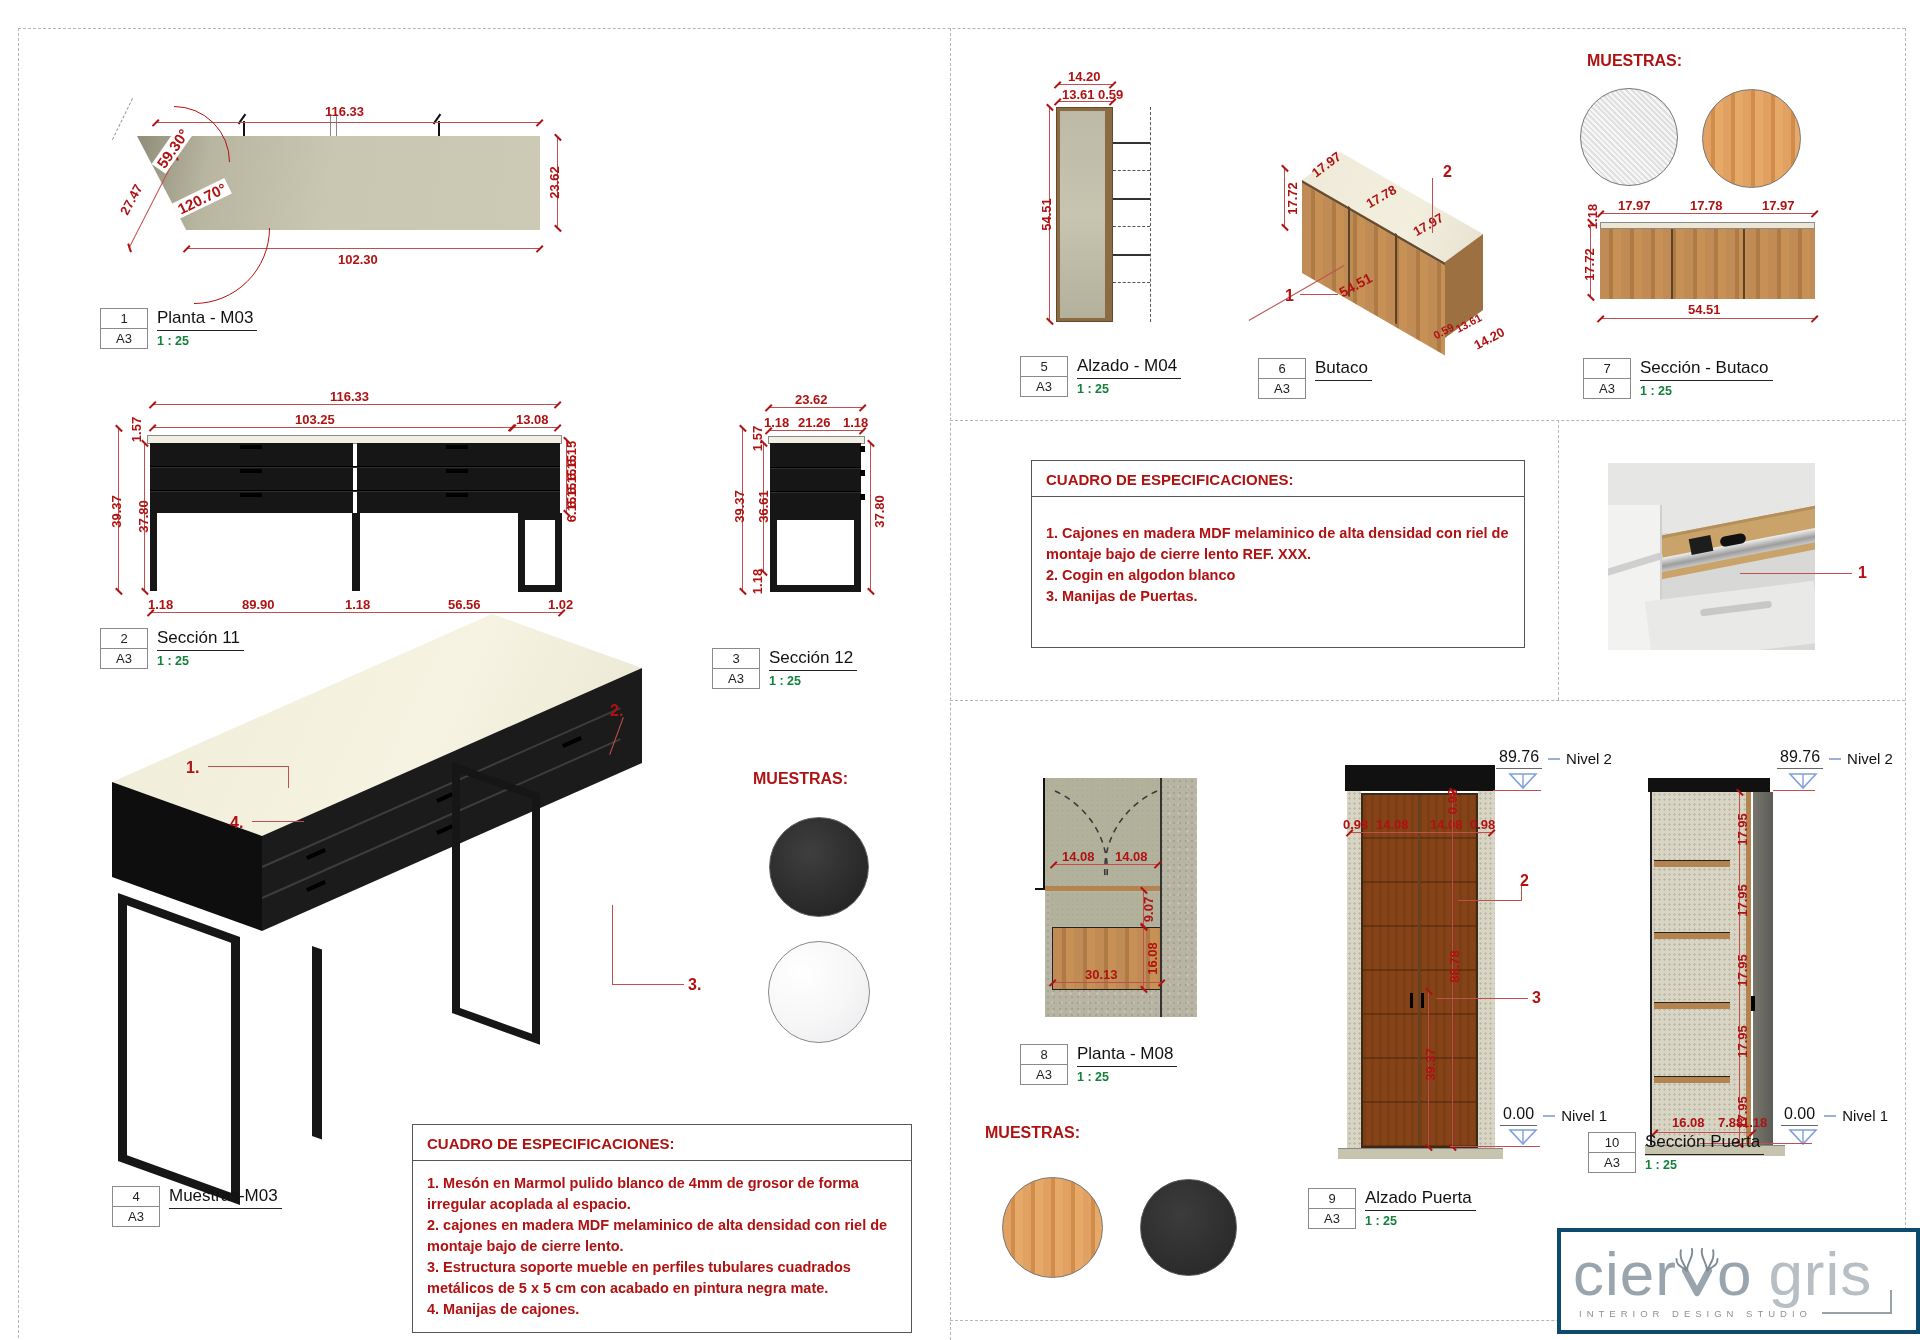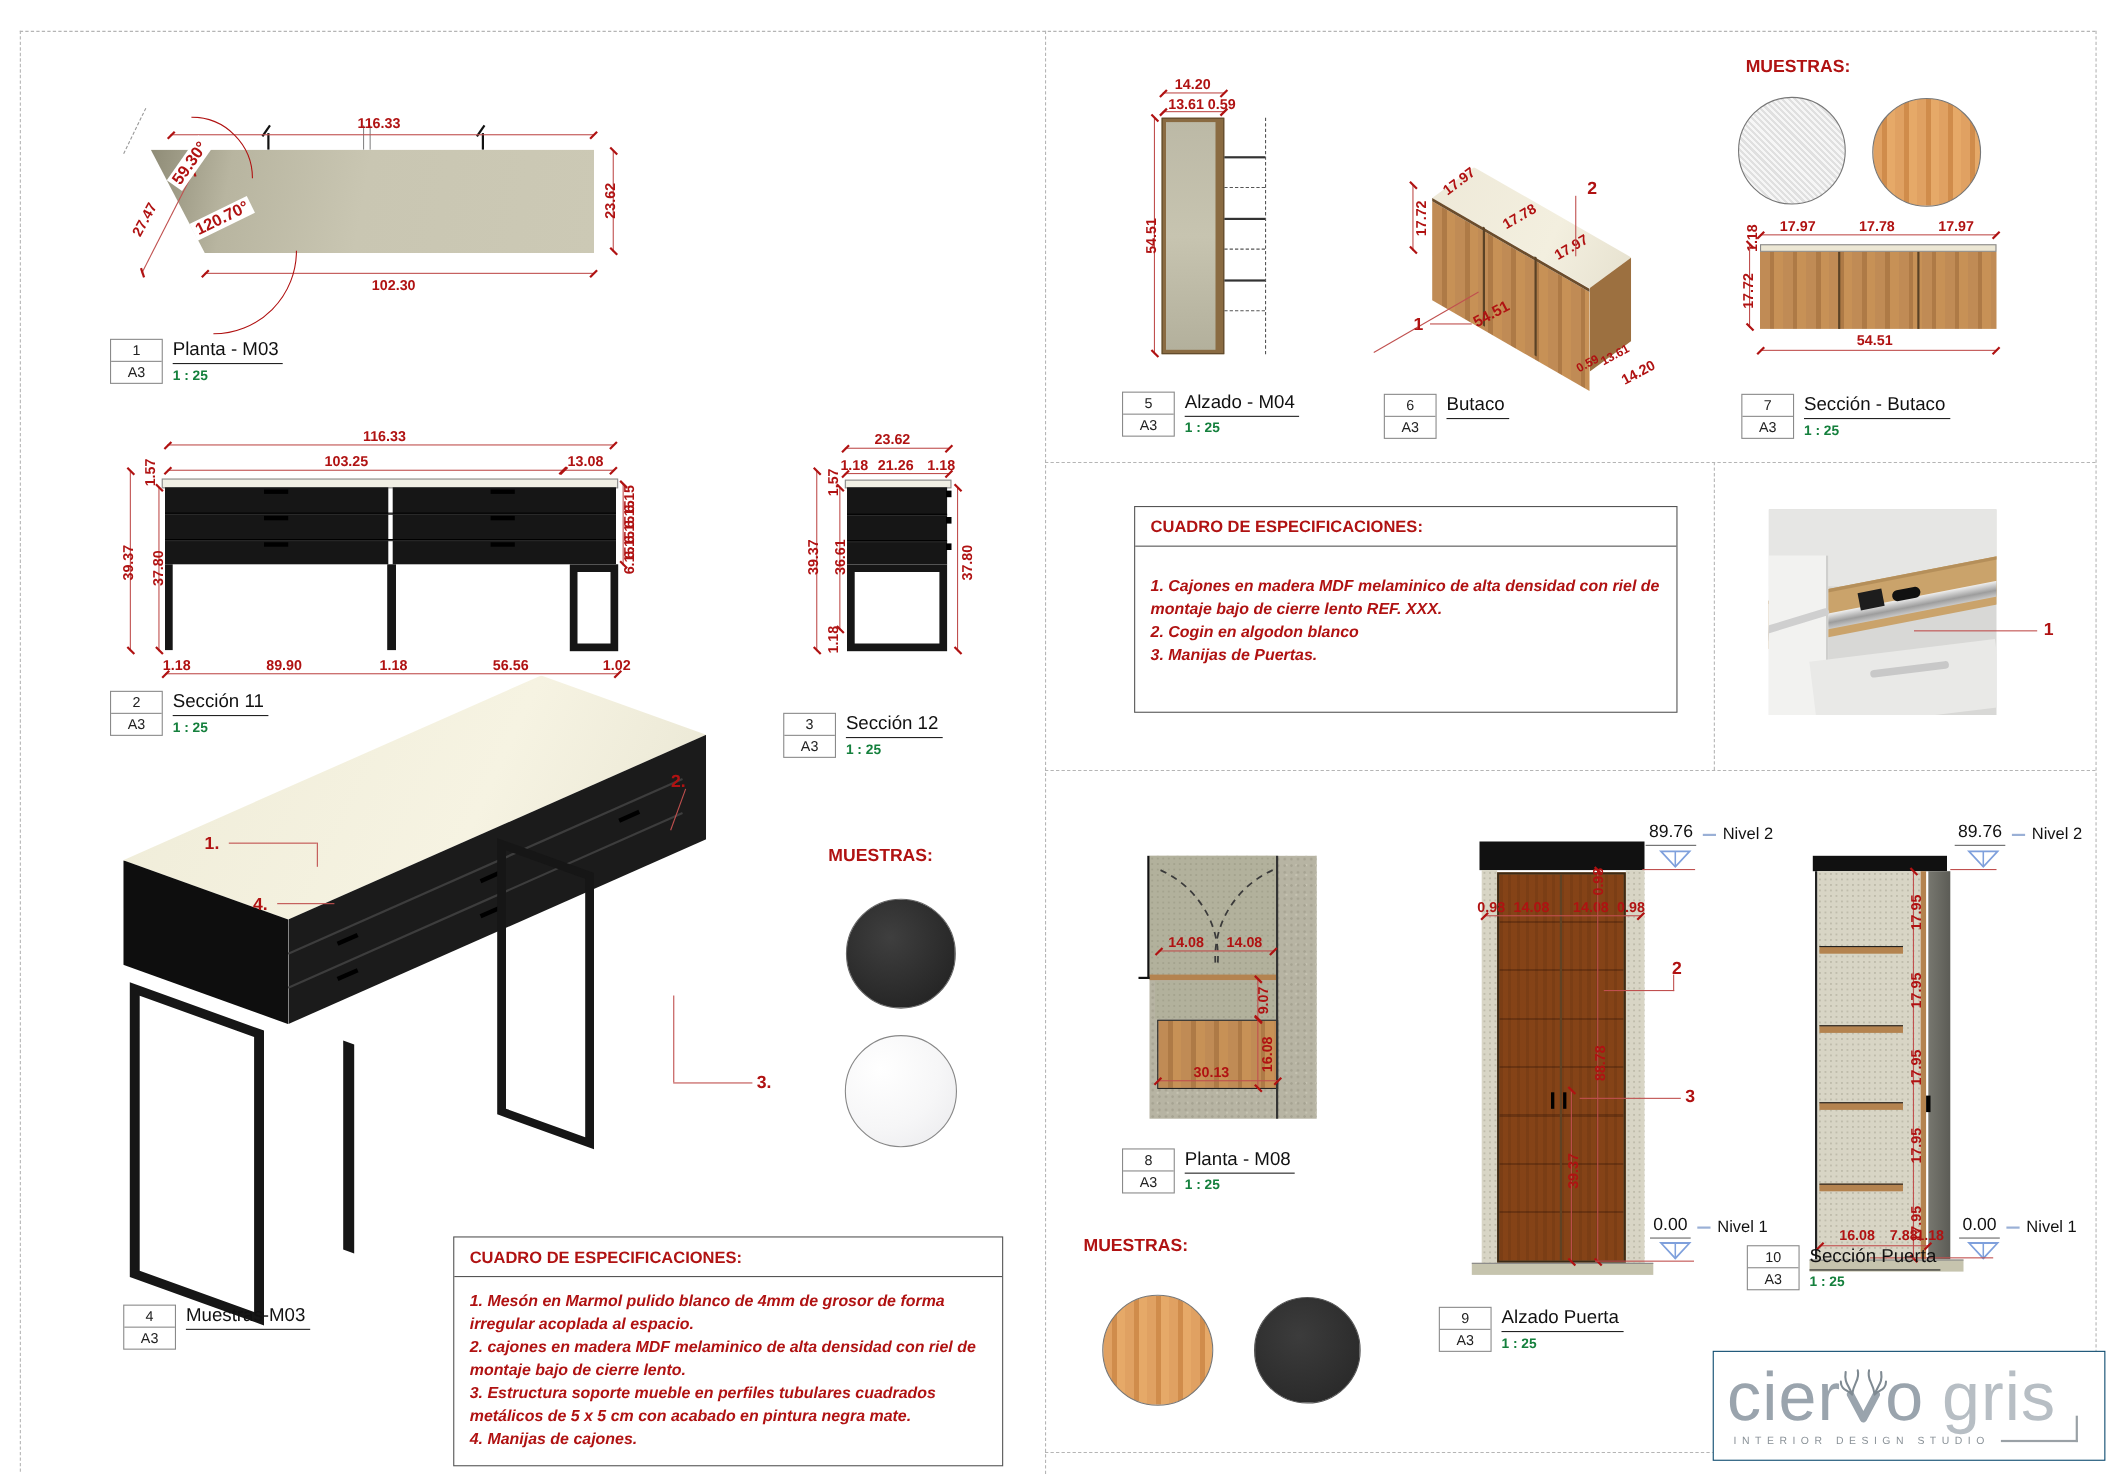--- a/index.html
+++ b/index.html
@@ -24,21 +24,21 @@
   
   .tag{position:absolute;display:flex;align-items:flex-start;gap:9px;}
   .tag-cells{border:1px solid #8a8a8a;width:46px;text-align:center;color:#222;background:#fff;}
   .tag-num{height:19px;line-height:19px;font-size:13px;border-bottom:1px solid #8a8a8a;}
   .tag-sheet{height:19px;line-height:19px;font-size:13px;}
   .tag-title{font-size:17px;color:#111;border-bottom:1.5px solid #222;padding:0 4px 2px 0;white-space:nowrap;}
   .tag-scale{font-size:12.5px;font-weight:bold;color:#15803d;margin-top:3px;}
   
   .spec{position:absolute;border:1.5px solid #555;background:#fff;}
   .spec-title{color:#b01212;font-weight:bold;font-size:15px;padding:10px 14px 8px;border-bottom:1.5px solid #555;}
-  .spec-body{padding:12px 14px;color:#b01212;font-weight:bold;font-size:14.5px;line-height:1.45;font-style:italic;}
+  .spec-body{padding:12px 14px;color:#b01212;font-weight:bold;font-size:14.5px;line-height:1.45;}
   .muestras-title{position:absolute;color:#b01212;font-weight:bold;font-size:16px;}
   .circle{position:absolute;border-radius:50%;}
   
   .wood{background:repeating-linear-gradient(90deg,#c08b55 0 9px,#ae7a46 9px 13px,#c79156 13px 21px);}
   .woodlight{background:repeating-linear-gradient(90deg,#e0a162 0 8px,#d08c4b 8px 12px,#e6a968 12px 20px);}
   .stone{background-color:#d8d5c5;background-image:radial-gradient(#bfbcab 1px,transparent 1.3px);background-size:5px 5px;}
   .concrete{background-color:#b7b4a3;background-image:radial-gradient(#a6a392 1px,transparent 1.3px),radial-gradient(#c6c3b2 1px,transparent 1.3px);background-size:6px 6px,9px 9px;background-position:0 0,3px 4px;}
   .plaster{background-color:#b2b19c;background-image:radial-gradient(#a4a38e .8px,transparent 1px);background-size:5px 5px;}
   .fabric{background-color:#ececec;background-image:repeating-linear-gradient(45deg,#f6f6f6 0 2px,#e0e0e0 2px 4px),repeating-linear-gradient(-45deg,rgba(255,255,255,.5) 0 3px,rgba(200,200,200,.35) 3px 6px);}
   .marble{background:radial-gradient(circle at 32% 30%,#ffffff 0%,#f6f6f7 55%,#e9e9ec 100%);}
@@ -46,21 +46,21 @@
   .dash-h{position:absolute;border-top:1.5px dashed #b5b5b5;height:0;}
   .dash-dark-v{position:absolute;border-left:1.5px dashed #555;width:0;}
   .dash-dark-h{position:absolute;border-top:1.5px dashed #555;height:0;}
   .level{position:absolute;display:flex;align-items:center;}
   .lvl-val{font-size:16px;color:#111;border-bottom:1.5px solid #666;padding:0 3px 2px;}
   .lvl-dash{width:12px;height:2px;background:#9ab0d6;margin:0 6px;}
   .lvl-name{font-size:15px;color:#111;}
   .qarc{position:absolute;border:1.3px solid #b01212;border-radius:50%;}
   .leg-frame{position:absolute;border:9px solid #161616;background:transparent;transform:skewY(19.8deg);transform-origin:left top;}
   
-  .logo-box{position:absolute;border:1px solid #0c4a6e;background:#fff;display:flex;flex-direction:column;justify-content:center;padding:4px 12px;}
+  .logo-box{position:absolute;border:4px solid #0c4a6e;background:#fff;display:flex;flex-direction:column;justify-content:center;padding:4px 12px;}
   .logo-row{display:flex;align-items:flex-end;color:#9aa4ad;font-size:62px;line-height:.9;letter-spacing:1px;}
   .logo-gris{color:#b7bec4;margin-left:16px;}
   .logo-sub{display:flex;align-items:center;margin:6px 0 0 6px;color:#8a9298;font-size:9.5px;letter-spacing:5px;}
   .sw{position:relative;height:2px;background:#9aa1a6;width:70px;margin-left:10px;}
   .sw::after{content:"";position:absolute;right:0;bottom:0;width:2px;height:24px;background:#9aa1a6;}
 </style>
 </head>
 <body>
 
 <div class="sheet">

